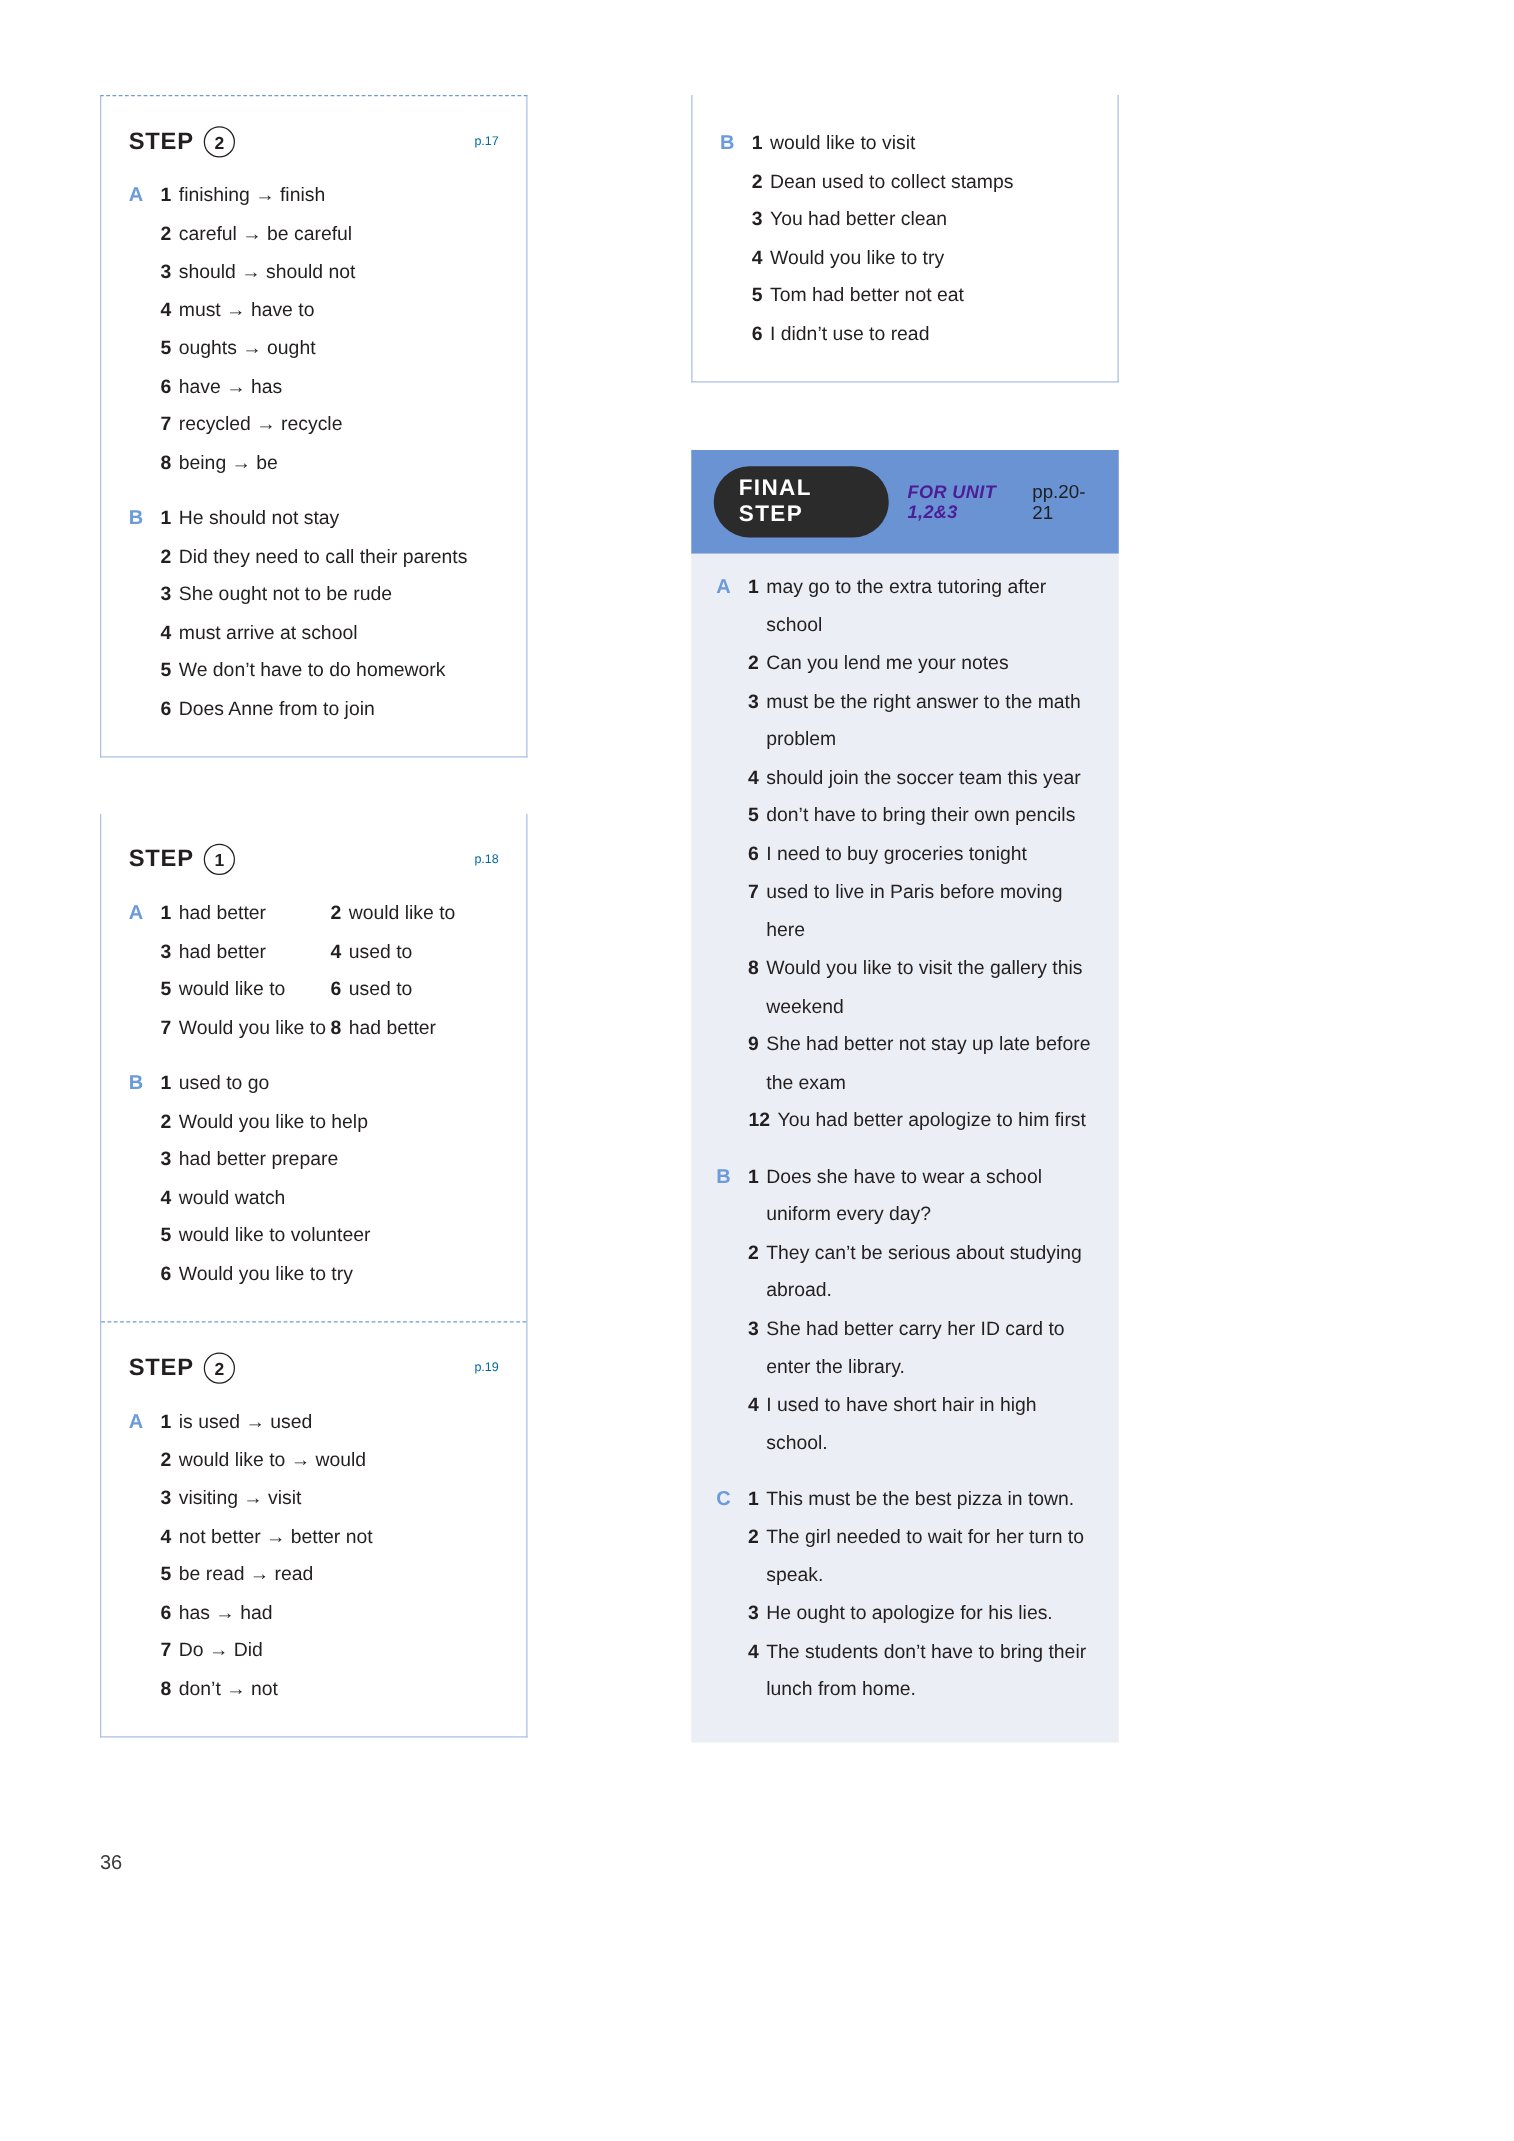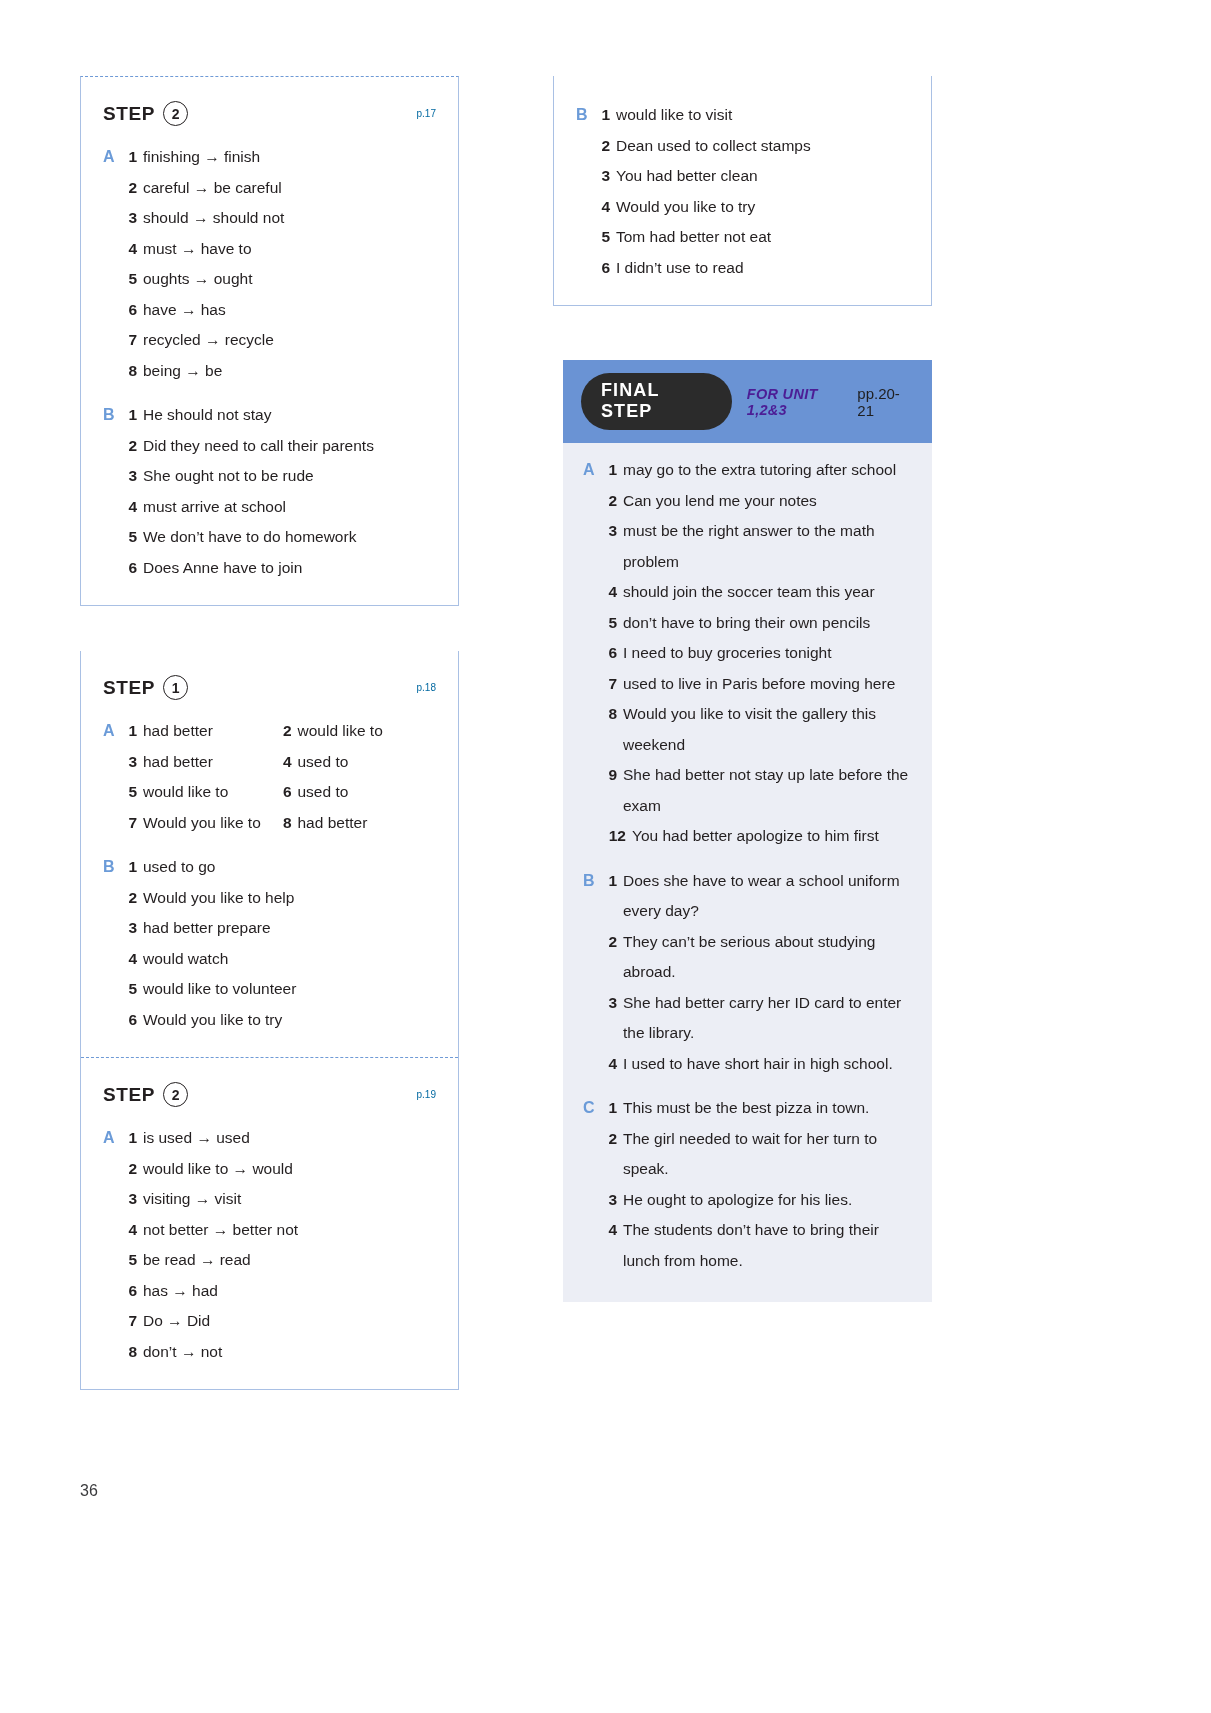--- a/index.html
+++ b/index.html
@@ -18,21 +18,21 @@
 
   .page {
     position: absolute;
     inset: 0;
     background: #fff;
   }
 
   .col {
     position: absolute;
     top: 0;
-    width: 379px;
+    width: 342px;
   }
   .col-left  { left: 80px; }
   .col-right { left: 553px; }
 
   
   .card {
     position: relative;
     box-sizing: border-box;
     background: #fff;
   }
@@ -252,21 +252,21 @@
             <div class="item">
                 <span class="item-num">4</span>
                 <span class="item-text">must arrive at school</span>
               </div>
             <div class="item">
                 <span class="item-num">5</span>
                 <span class="item-text">We don’t have to do homework</span>
               </div>
             <div class="item">
                 <span class="item-num">6</span>
-                <span class="item-text">Does Anne have to join</span>
+                <span class="item-text">Does Anne from to join</span>
               </div>
           </div>
         </div>
 
       </div>
     </div>
 
     <div class="card card-outline" style="margin-top:45px; border-top:none;">
 
 
@@ -426,21 +426,21 @@
               </div>
             <div class="item">
                 <span class="item-num">6</span>
                 <span class="item-text">I didn’t use to read</span>
               </div>
           </div>
         </div>
       </div>
     </div>
 
-    <div class="card" style="margin-top:54px;margin-left:10px;">
+    <div class="card" style="margin-top:54px;">
       <div class="final-banner">
         <span class="final-pill">FINAL STEP</span>
         <span class="final-for">FOR UNIT 1,2&amp;3</span>
         <span class="final-page">pp.20-21</span>
       </div>
 
       <div class="final-body">
 
         <div class="group">
           <div class="group-letter">A</div>

